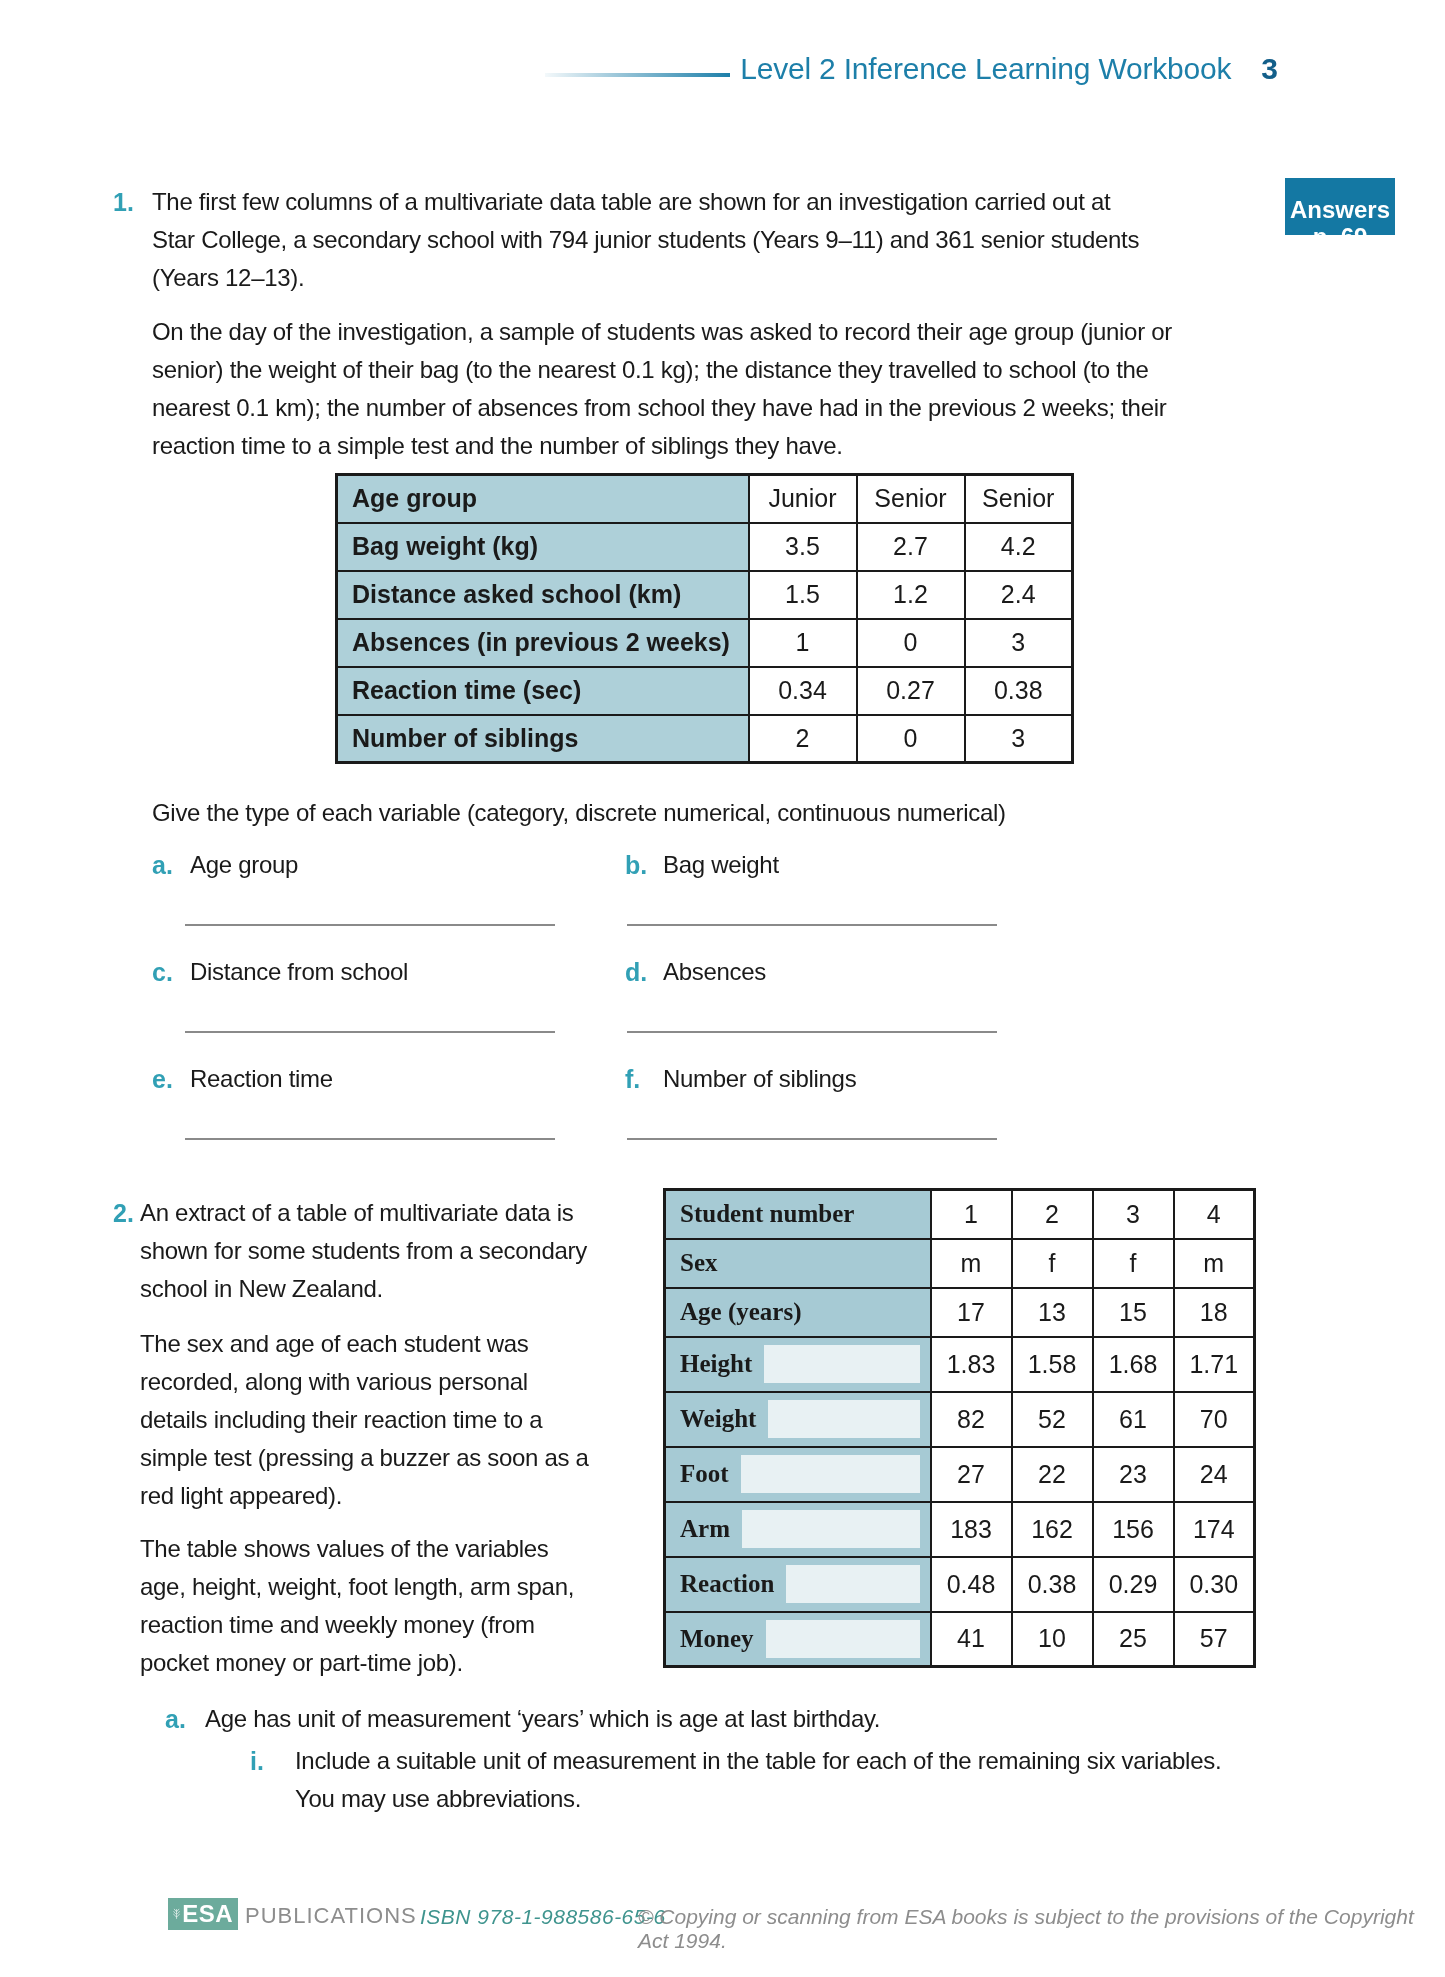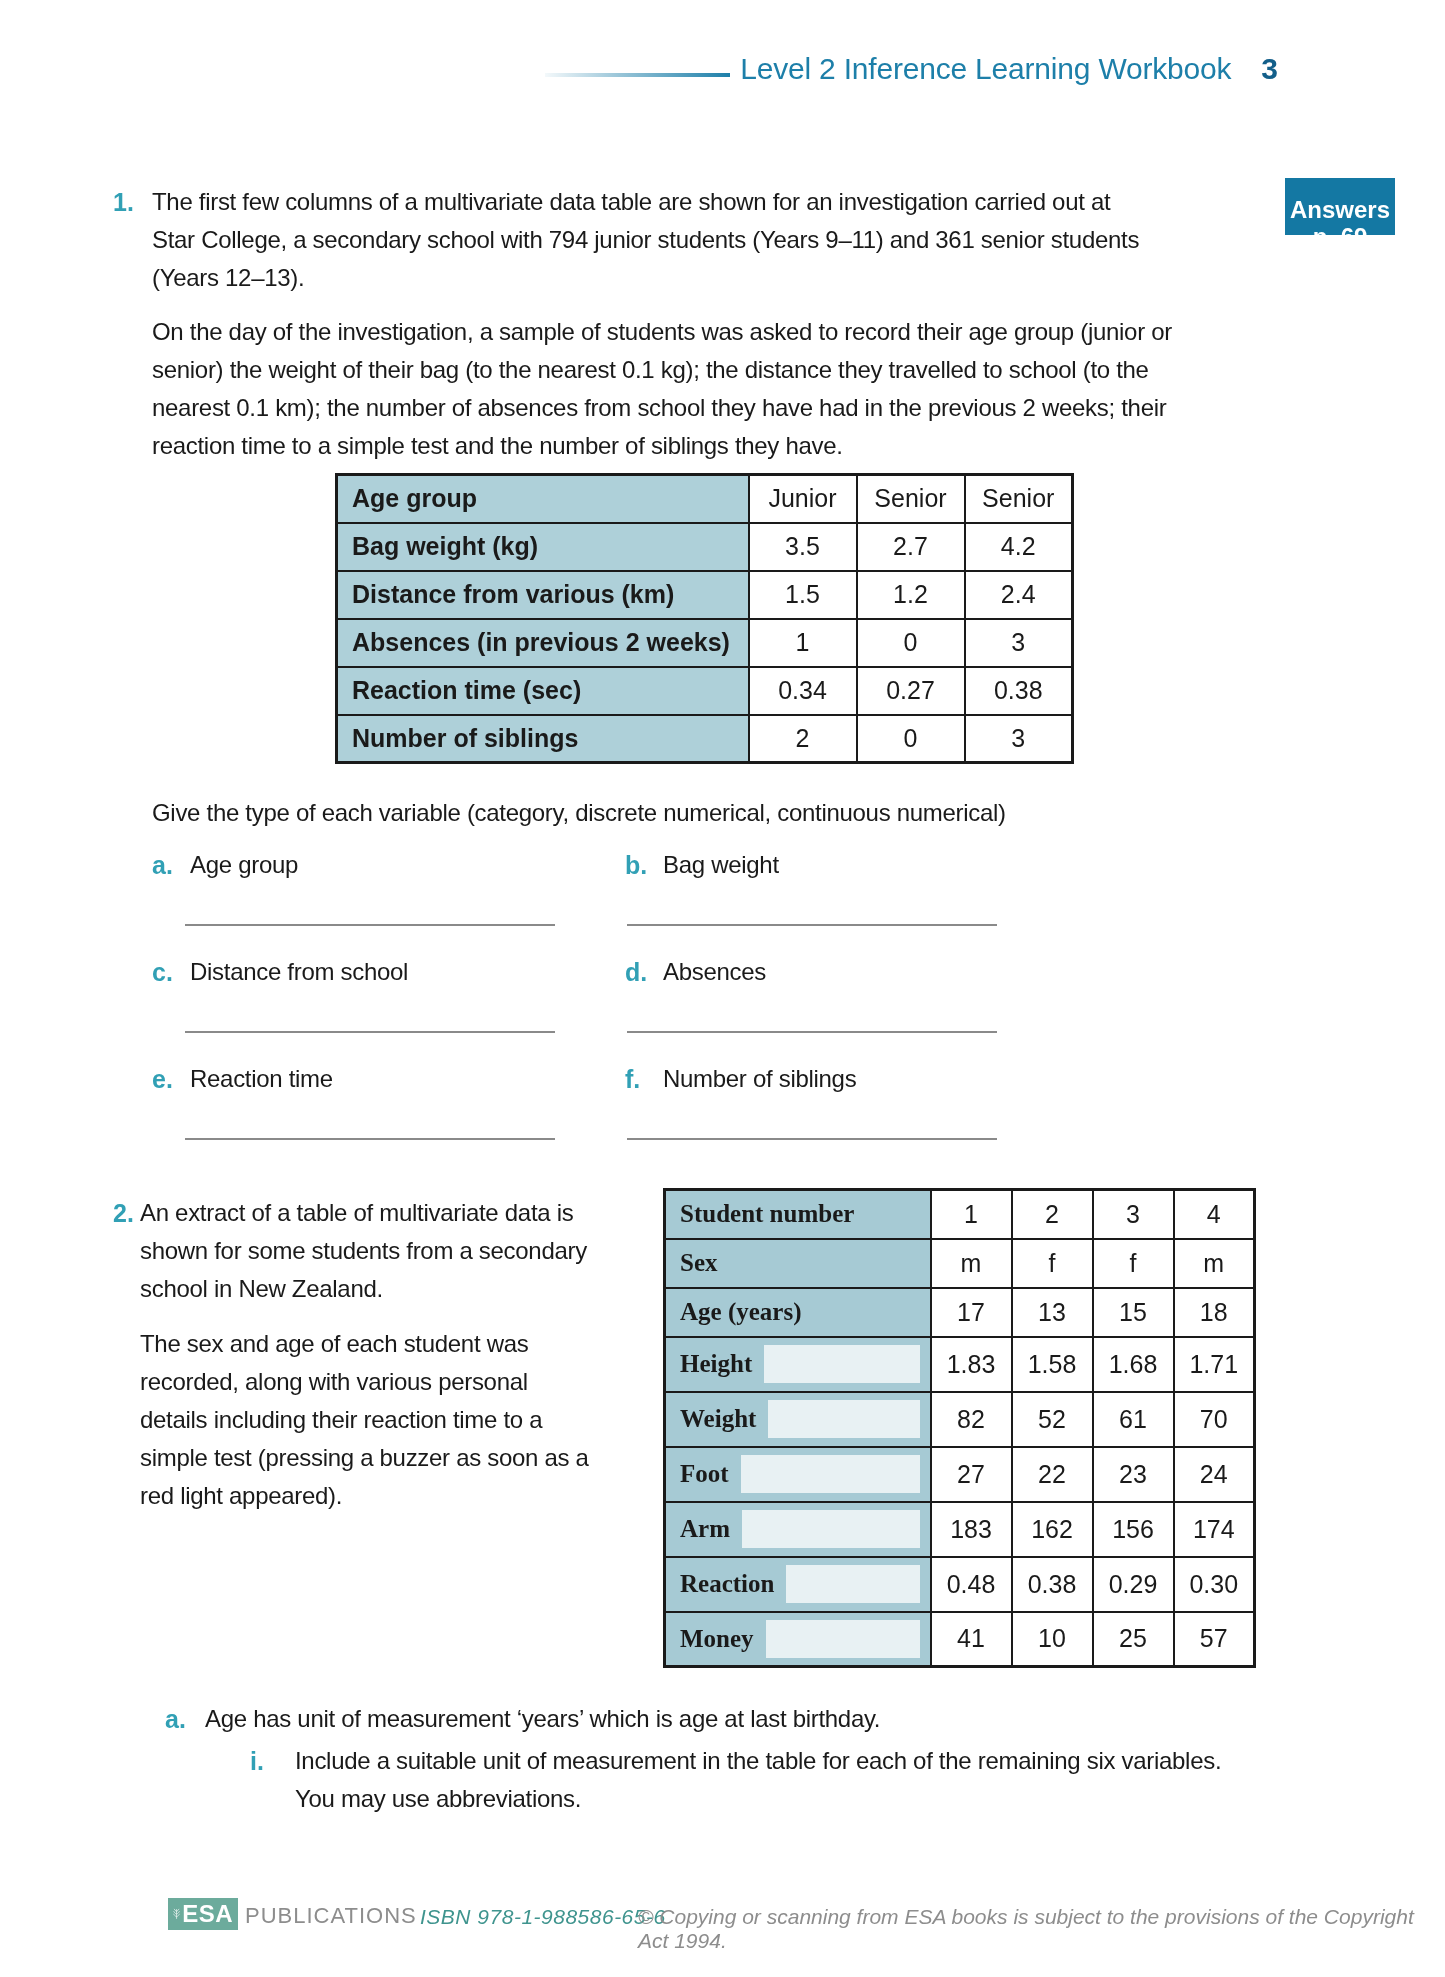--- a/index.html
+++ b/index.html
@@ -99,21 +99,21 @@
             <td>Senior</td>
             <td>Senior</td>
           </tr>
           <tr>
             <th>Bag weight (kg)</th>
             <td>3.5</td>
             <td>2.7</td>
             <td>4.2</td>
           </tr>
           <tr>
-            <th>Distance from various (km)</th>
+            <th>Distance asked school (km)</th>
             <td>1.5</td>
             <td>1.2</td>
             <td>2.4</td>
           </tr>
           <tr>
             <th>Absences (in previous 2 weeks)</th>
             <td>1</td>
             <td>0</td>
             <td>3</td>
           </tr>
@@ -169,20 +169,24 @@
   <span class="qnum" style="left:113px;top:1194px;">2.</span>
   <div class="q2body">
     <p class="para p1">An extract of a table of multivariate data is
 shown for some students from a secondary
 school in New Zealand.</p>
     <p class="para p2">The sex and age of each student was
 recorded, along with various personal
 details including their reaction time to a
 simple test (pressing a buzzer as soon as a
 red light appeared).</p>
+    <p class="para p3">The table shows values of the variables
+age, height, weight, foot length, arm span,
+reaction time and weekly money (from
+pocket money or part-time job).</p>
   </div>
   <div class="t2wrap">
     <table class="t2" id="t2">
         <tbody>
           <tr>
             <th>Student number</th>
             <td>1</td>
             <td>2</td>
             <td>3</td>
             <td>4</td>

